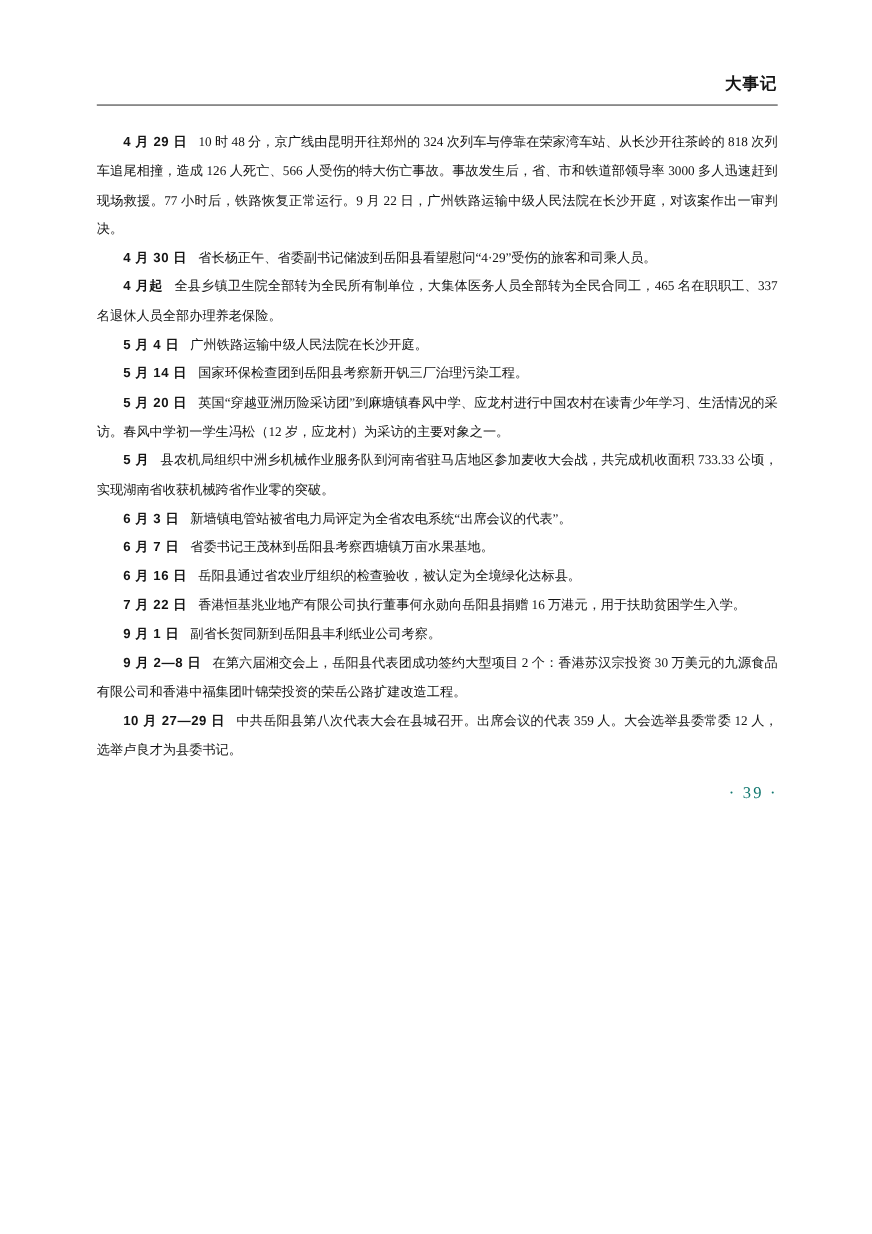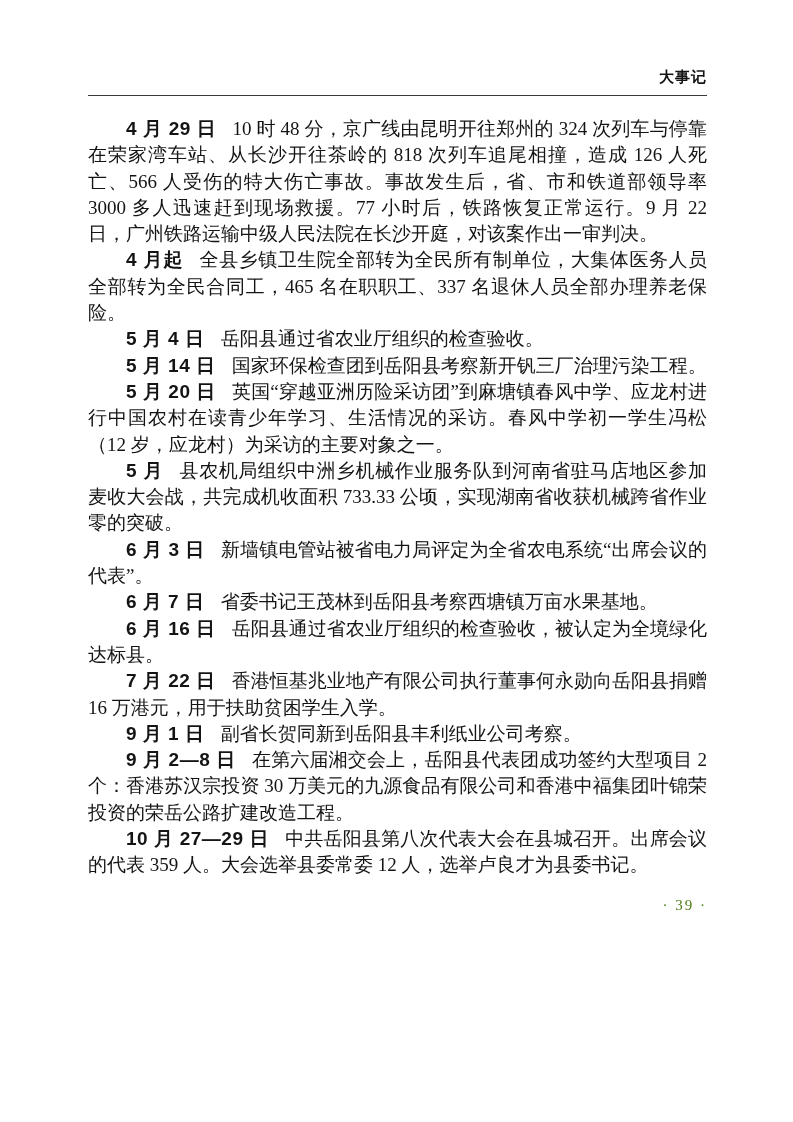--- a/index.html
+++ b/index.html
@@ -26,56 +26,57 @@
     font-family: "Liberation Sans", "DejaVu Sans", sans-serif;
     font-weight: bold;
     font-size: 15px;
     letter-spacing: 1px;
     line-height: 18px;
     padding-bottom: 9px;
     border-bottom: 1.5px solid #3a3a3a;
   }
   .body-text {
     padding-top: 20px;
-    font-size: 19px;
+    font-size: 12px;
     line-height: 26.3px;
     text-align: justify;
   }
   .entry {
     margin: 0;
     text-indent: 2em;
   }
   .entry .date {
     font-family: "Liberation Sans", "DejaVu Sans", sans-serif;
     font-weight: 700;
     margin-right: 0.85em;
     letter-spacing: 0.5px;
   }
   .page-footer {
     margin-top: 18px;
     text-align: right;
     font-size: 15px;
     letter-spacing: 2px;
-    color: #4d7c0f;
+    color: #0f766e;
   }
 </style>
 </head>
 <body>
 
 <div class="page">
   <div class="running-head">大事记</div>
 
   <main class="body-text" id="entries">
 
       <p class="entry"><b class="date">4 月 29 日</b><span class="text">10 时 48 分，京广线由昆明开往郑州的 324 次列车与停靠在荣家湾车站、从长沙开往茶岭的 818 次列车追尾相撞，造成 126 人死亡、566 人受伤的特大伤亡事故。事故发生后，省、市和铁道部领导率 3000 多人迅速赶到现场救援。77 小时后，铁路恢复正常运行。9 月 22 日，广州铁路运输中级人民法院在长沙开庭，对该案作出一审判决。</span></p>
 
+      <p class="entry"><b class="date">4 月 30 日</b><span class="text">省长杨正午、省委副书记储波到岳阳县看望慰问“4·29”受伤的旅客和司乘人员。</span></p>
 
       <p class="entry"><b class="date">4 月起</b><span class="text">全县乡镇卫生院全部转为全民所有制单位，大集体医务人员全部转为全民合同工，465 名在职职工、337 名退休人员全部办理养老保险。</span></p>
 
-      <p class="entry"><b class="date">5 月 4 日</b><span class="text">岳阳县通过省农业厅组织的检查验收。</span></p>
+      <p class="entry"><b class="date">5 月 4 日</b><span class="text">广州铁路运输中级人民法院在长沙开庭。</span></p>
 
       <p class="entry"><b class="date">5 月 14 日</b><span class="text">国家环保检查团到岳阳县考察新开钒三厂治理污染工程。</span></p>
 
       <p class="entry"><b class="date">5 月 20 日</b><span class="text">英国“穿越亚洲历险采访团”到麻塘镇春风中学、应龙村进行中国农村在读青少年学习、生活情况的采访。春风中学初一学生冯松（12 岁，应龙村）为采访的主要对象之一。</span></p>
 
 
       <p class="entry"><b class="date">5 月</b><span class="text">县农机局组织中洲乡机械作业服务队到河南省驻马店地区参加麦收大会战，共完成机收面积 733.33 公顷，实现湖南省收获机械跨省作业零的突破。</span></p>
 
       <p class="entry"><b class="date">6 月 3 日</b><span class="text">新墙镇电管站被省电力局评定为全省农电系统“出席会议的代表”。</span></p>
 

